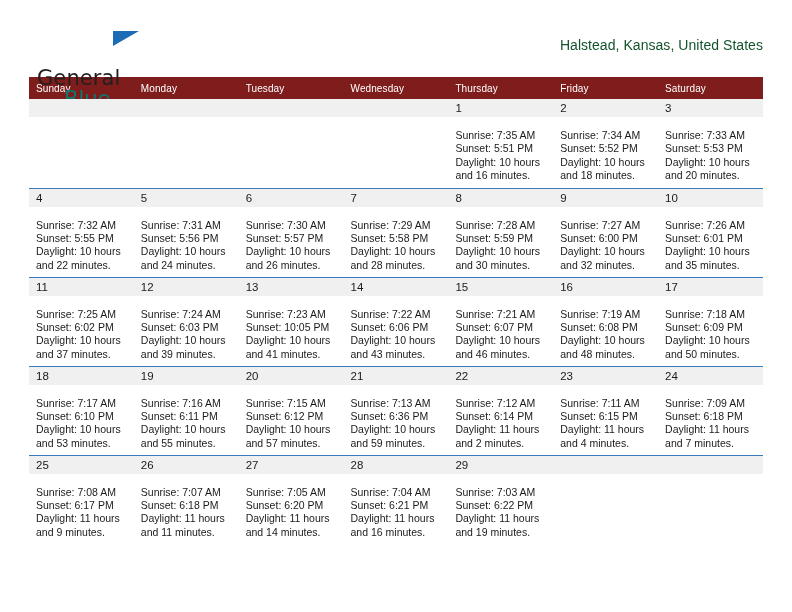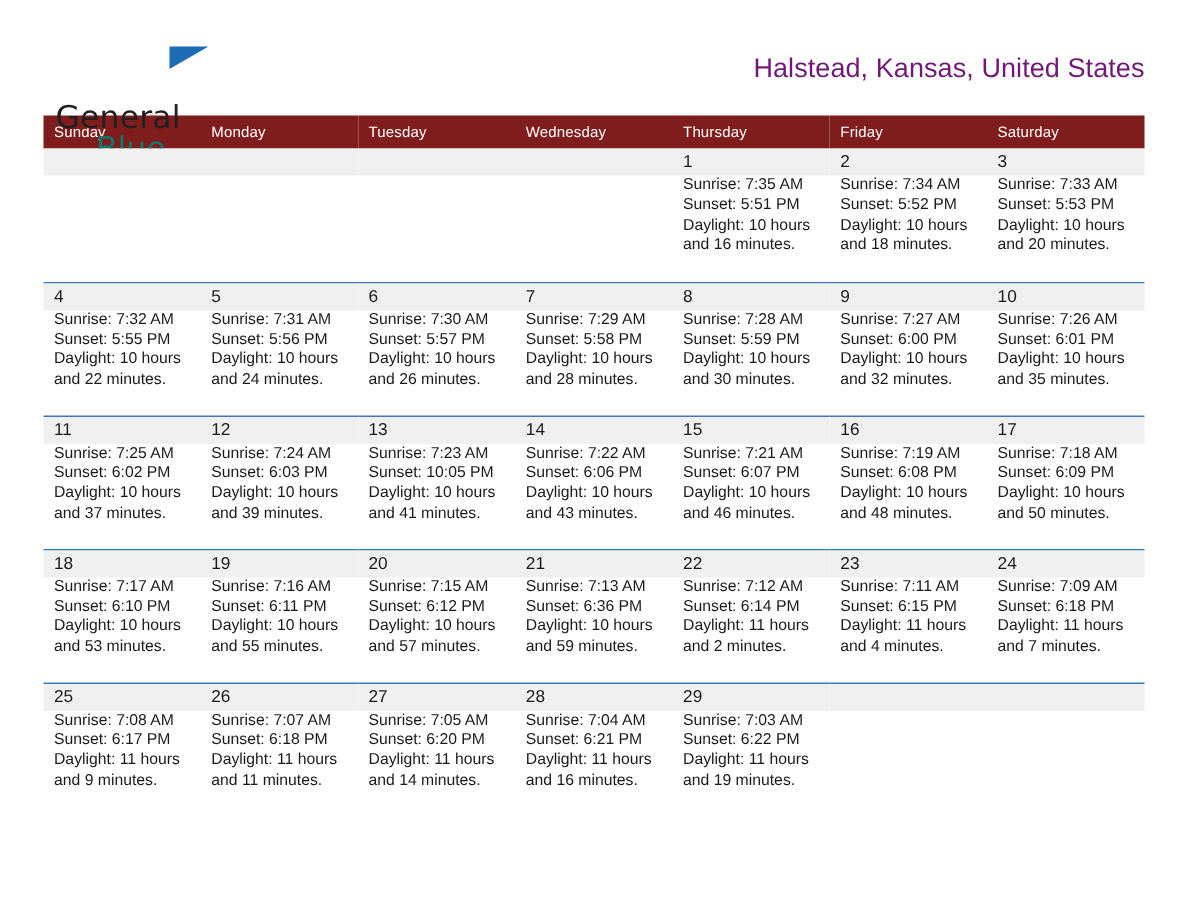--- a/index.html
+++ b/index.html
@@ -68,22 +68,22 @@
     padding-top: 2px;
   }
   .cal-title {
     font-size: 27px;
     font-weight: normal;
     color: #000;
     line-height: 31px;
     letter-spacing: 0.1px;
   }
   .cal-subtitle {
-    font-size: 18px;
-    color: #701a75;
+    font-size: 14px;
+    color: #14532d;
     line-height: 20px;
     padding-top: 7px;
     letter-spacing: 0.05px;
   }
 
   
   .calendar {
     width: 734px;
     border-collapse: collapse;
     table-layout: fixed;
@@ -119,21 +119,21 @@
     font-size: 11.5px;
     color: #1a1a1a;
     padding: 3px 0 3px 7px;
     height: 18px;
     line-height: 12px;
   }
   .cell-blank .cell-date {
     background: #f0f0f0;
   }
   .cell-body {
-    padding: 0 6px 0 7px;
+    padding: 12px 6px 0 7px;
   }
   .cell-body div {
     font-size: 10.5px;
     line-height: 13.4px;
     color: #1a1a1a;
     white-space: nowrap;
   }
 </style>
 </head>
 <body>

